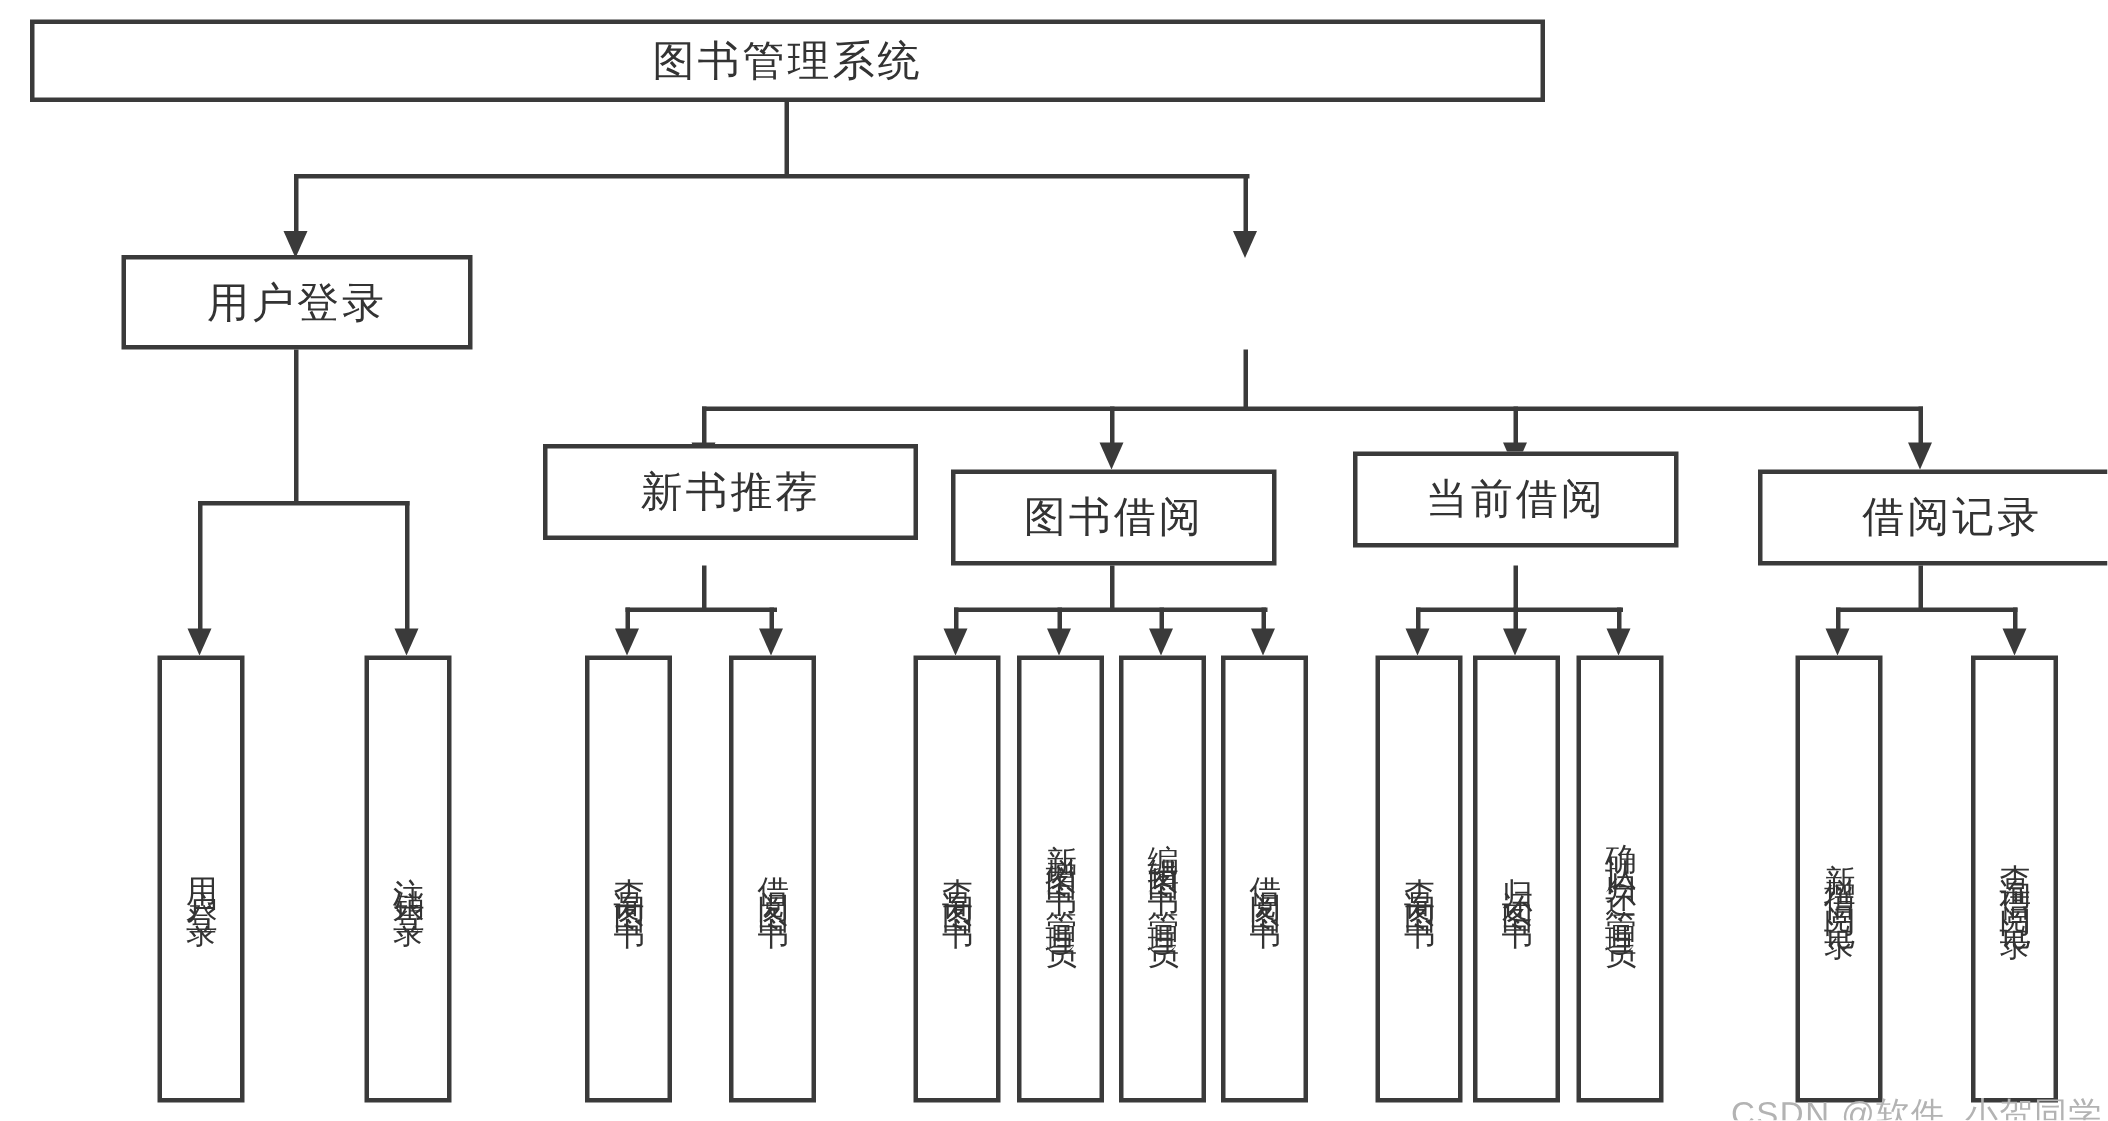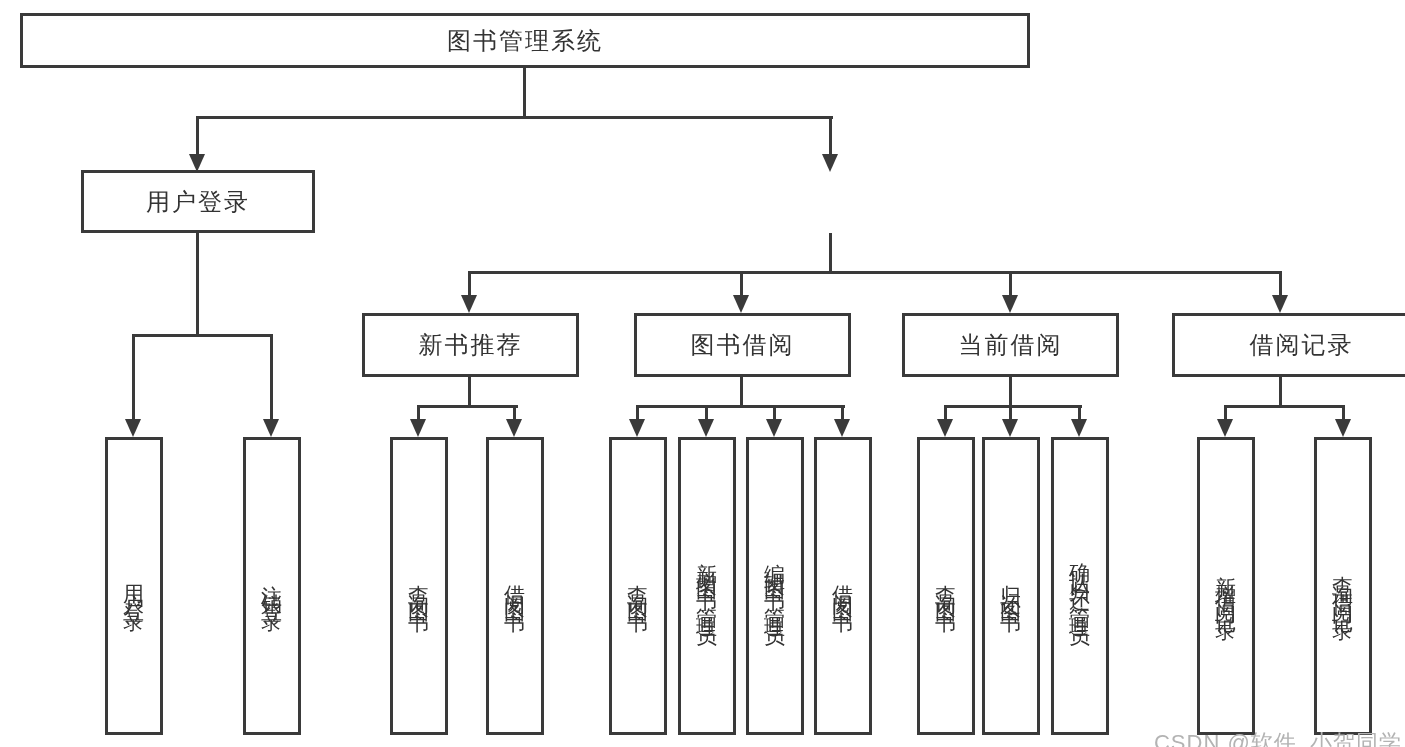--- a/index.html
+++ b/index.html
@@ -18,21 +18,21 @@
     overflow:hidden;
   }
   
   .box{
     position:absolute;
     border:3px solid var(--line);
     background:#ffffff;
     display:flex;align-items:center;justify-content:center;
   }
   .box .hlabel{
-    font-size:24px;
+    font-size:28px;
     letter-spacing:2px;
     color:var(--text);
     white-space:nowrap;
   }
   .box .vlabel{
     writing-mode:vertical-rl;
     font-size:21px;
     letter-spacing:9px;
     color:var(--text);
     line-height:1;
@@ -87,27 +87,27 @@
   <div class="hline" style="left:468px;top:271px;width:814px"></div>
   <div class="vline" style="left:468px;top:271px;height:28px"></div>
   <div class="arrowhead" style="left:461px;top:295px"></div>
   <div class="vline" style="left:740px;top:271px;height:28px"></div>
   <div class="arrowhead" style="left:733px;top:295px"></div>
   <div class="vline" style="left:1009px;top:271px;height:28px"></div>
   <div class="arrowhead" style="left:1002px;top:295px"></div>
   <div class="vline" style="left:1279px;top:271px;height:28px"></div>
   <div class="arrowhead" style="left:1272px;top:295px"></div>
 
-  <div class="box" style="left:362px;top:313px;width:217px;height:64px">
+  <div class="box" style="left:362px;top:296px;width:250px;height:64px">
     <span class="hlabel">新书推荐</span>
   </div>
   <div class="box" style="left:634px;top:313px;width:217px;height:64px">
     <span class="hlabel">图书借阅</span>
   </div>
-  <div class="box" style="left:902px;top:313px;width:217px;height:64px">
+  <div class="box" style="left:902px;top:301px;width:217px;height:64px">
     <span class="hlabel">当前借阅</span>
   </div>
   <div class="box" style="left:1172px;top:313px;width:259px;height:64px">
     <span class="hlabel">借阅记录</span>
   </div>
 
   <div class="vline" style="left:468px;top:377px;height:31px"></div>
   <div class="hline" style="left:417px;top:405px;width:101px"></div>
   <div class="vline" style="left:417px;top:405px;height:18px"></div>
   <div class="arrowhead" style="left:410px;top:419px"></div>

